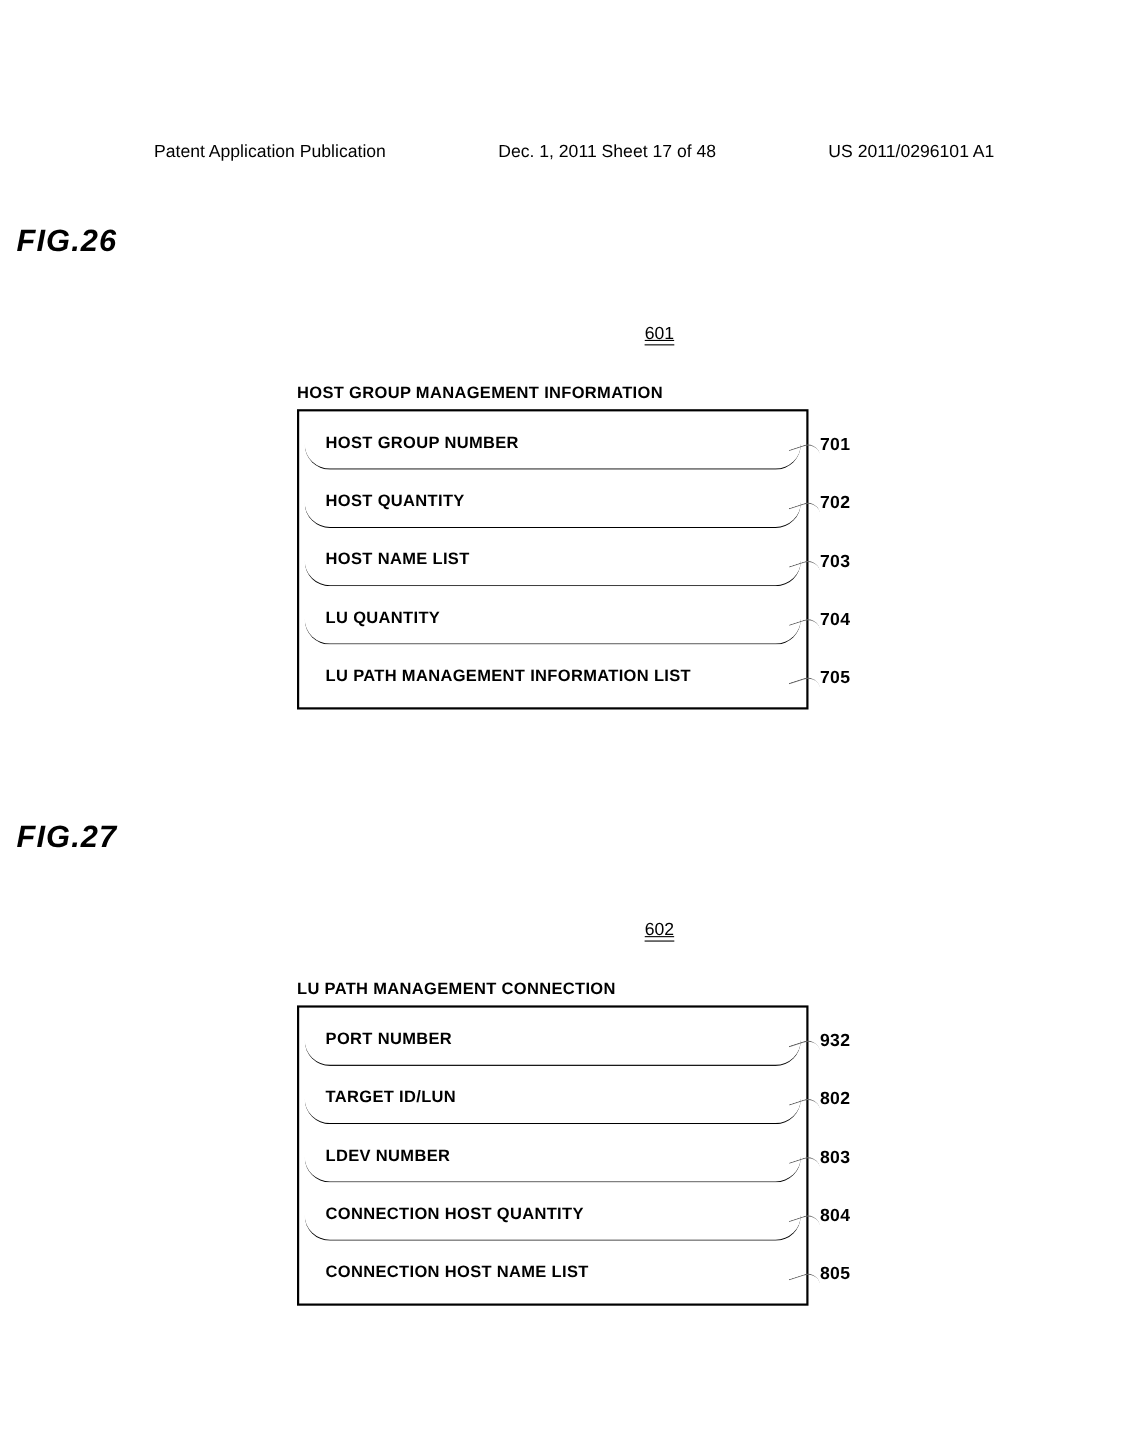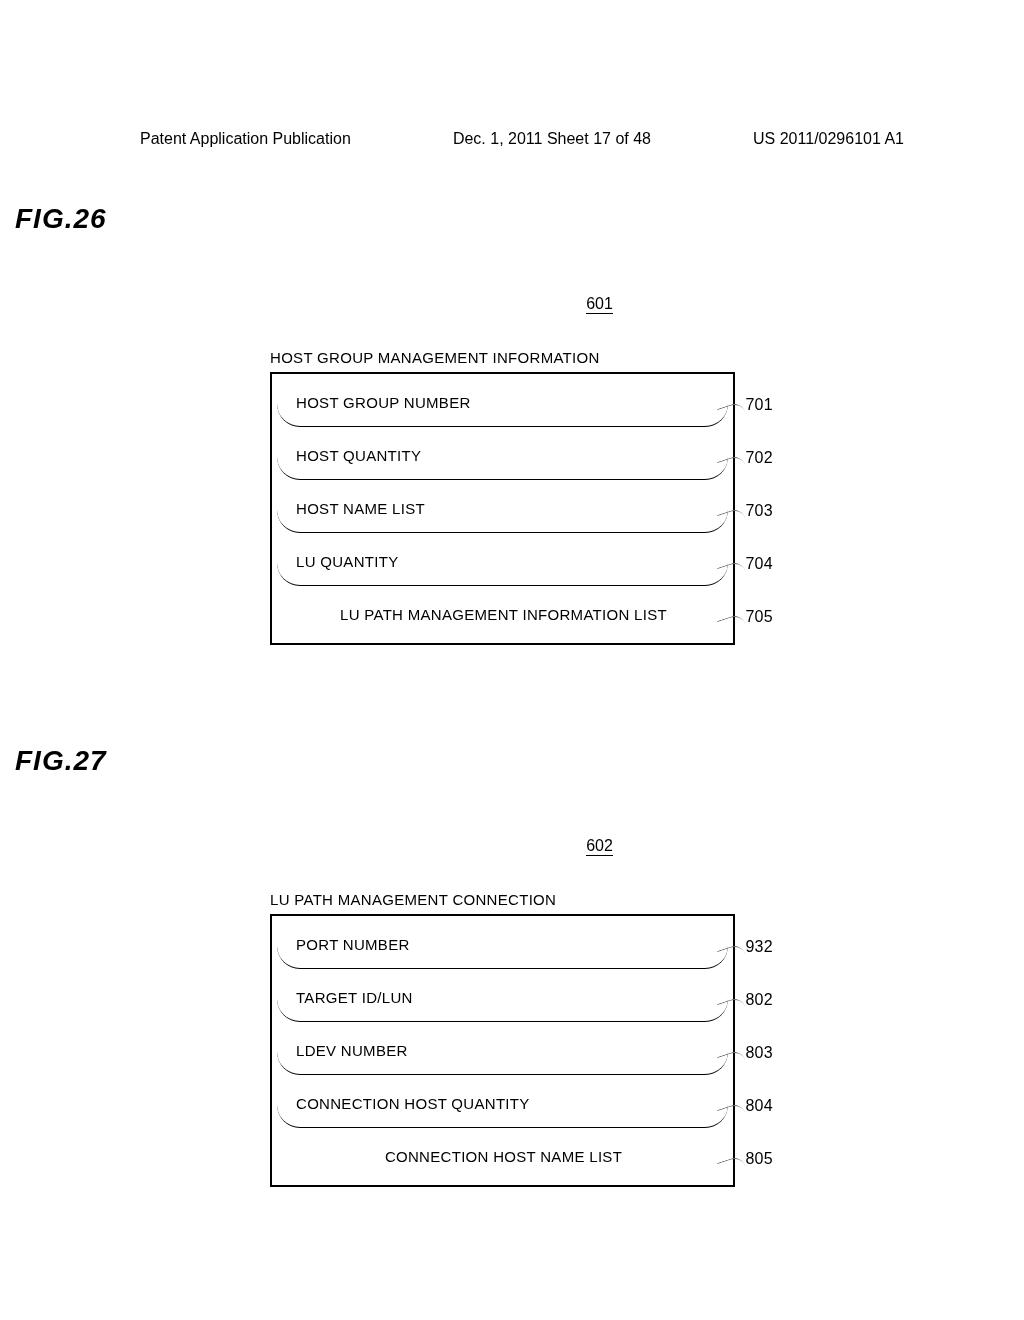--- a/index.html
+++ b/index.html
@@ -31,54 +31,55 @@
     }
     .fig26-title {
       margin-top: 42px;
     }
     .fig27-title {
       margin-top: 100px;
     }
     .ref-num {
       text-align: center;
       font-size: 16px;
+      text-decoration: underline;
       border-bottom: 1px solid #000;
       display: inline-block;
     }
     .ref-num-wrapper {
       text-align: center;
       margin-top: 55px;
       margin-left: 160px;
     }
     .table-section {
       position: relative;
       width: 465px;
       margin-left: 255px;
       margin-top: 30px;
+      font-weight: bold;
     }
     .table-caption {
       font-size: 15px;
       margin-bottom: 6px;
       letter-spacing: 0.3px;
     }
     .table-box {
       border: 2.5px solid #000;
       width: 100%;
     }
     .table-row {
       border-bottom: 1.5px solid #000;
       padding: 15px 12px 15px 14px;
       font-size: 15px;
       position: relative;
       letter-spacing: 0.3px;
       border-radius: 23px;
     }
     .table-row:last-child {
       border-bottom: none;
-      text-align: center;
     }
     .leader-line {
       position: absolute;
       right: -50px;
       top: 12px;
       font-size: 16px;
     }
     .leader-line::before {
       content: "";
       position: absolute;

